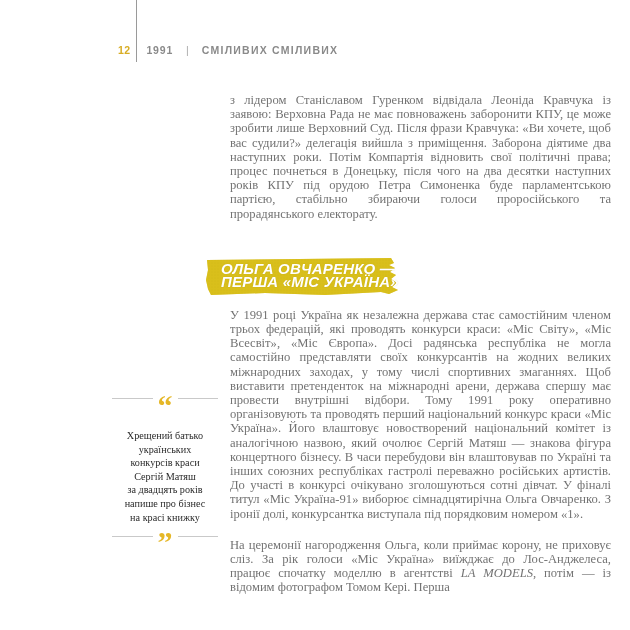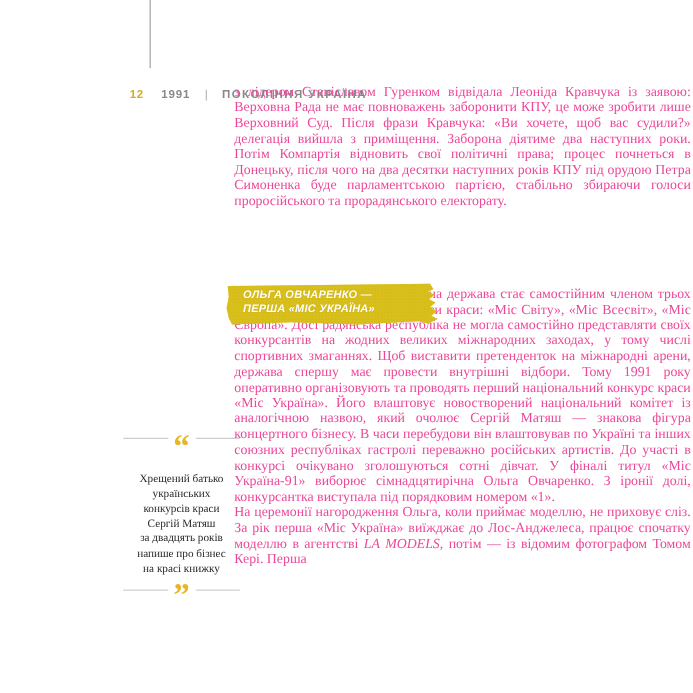--- a/index.html
+++ b/index.html
@@ -47,21 +47,20 @@
     white-space: nowrap;
   }
   .rh-folio {
     color: #d8ad25;
     letter-spacing: 0.4px;
   }
   .rh-year {
     color: #8a8a8a;
     letter-spacing: 0.8px;
     margin-left: 16px;
-    margin-top: 36px;
   }
   .rh-sep {
     color: #a8a8a8;
     margin-left: 13px;
     font-weight: normal;
   }
   .rh-title {
     color: #8a8a8a;
     letter-spacing: 1.25px;
     margin-left: 13px;
@@ -69,26 +68,26 @@
 
   
   .text-col {
     position: absolute;
     left: 213px;
     top: 76px;
     width: 415px;
   }
 
   .para {
-    margin: 0;
+    margin: 17px;
     font-size: 12.6px;
     line-height: 14.2px;
     text-align: justify;
     text-justify: inter-word;
-    color: #ec4899;
+    color: #737373;
     hyphens: none;
   }
   .para + .para { margin-top: 0; }
   .para.tight { margin-top: 0px; }
 
   .para i, .para em { }
 
   
   .banner-wrap {
     position: absolute;
@@ -106,21 +105,21 @@
     display: block;
   }
   .banner-text {
     position: absolute;
     left: 16px;
     top: 6px;
     width: 190px;
     font-family: "Liberation Sans", "DejaVu Sans", sans-serif;
     font-weight: bold;
     font-style: italic;
-    font-size: 10px;
+    font-size: 15px;
     line-height: 13.4px;
     color: #ffffff;
     letter-spacing: 0.2px;
     text-shadow: 0 0 1px rgba(120,95,0,0.25);
     white-space: pre-line;
   }
 
   
   .pullquote {
     position: absolute;
@@ -166,32 +165,32 @@
 <body>
 
 <div class="page">
 
   <div class="header-rule"></div>
 
   <div class="running-head">
     <span class="rh-folio">12</span>
     <span class="rh-year">1991</span>
     <span class="rh-sep">|</span>
-    <span class="rh-title">ПОКОЛІННЯ УКРАЇНА</span>
+    <span class="rh-title">СМІЛИВИХ СМІЛИВИХ</span>
   </div>
 
   <div class="text-col">
 
     <p class="para">з лідером Станіславом Гуренком відвідала Леоніда Кравчука із заявою: Верховна Рада не має повноважень заборонити КПУ, це може зробити лише Верховний Суд. Після фрази Кравчука: «Ви хочете, щоб вас судили?» делегація вийшла з приміщення. Заборона діятиме два наступних роки. Потім Компартія відновить свої політичні права; процес почнеться в Донецьку, після чого на два десятки наступних років КПУ під орудою Петра Симоненка буде парламентською партією, стабільно збираючи голоси проросійського та прорадянського електорату.</p>
 
     <div style="height:70px"></div>
 
     <p class="para tight">У 1991 році Україна як незалежна держава стає самостійним членом трьох федерацій, які проводять конкурси краси: «Міс Світу», «Міс Всесвіт», «Міс Європа». Досі радянська республіка не могла самостійно представляти своїх конкурсантів на жодних великих міжнародних заходах, у тому числі спортивних змаганнях. Щоб виставити претенденток на міжнародні арени, держава спершу має провести внутрішні відбори. Тому 1991 року оперативно організовують та проводять перший національний конкурс краси «Міс Україна». Його влаштовує новостворений національний комітет із аналогічною назвою, який очолює Сергій Матяш — знакова фігура концертного бізнесу. В часи перебудови він влаштовував по Україні та інших союзних республіках гастролі переважно російських артистів. До участі в конкурсі очікувано зголошуються сотні дівчат. У фіналі титул «Міс Україна-91» виборює сімнадцятирічна Ольга Овчаренко. З іронії долі, конкурсантка виступала під порядковим номером «1».</p>
 
-    <p class="para tight"><span>На церемонії нагородження Ольга, коли приймає моделлю, не приховує сліз. За рік перша «Міс Україна» виїжджає до Лос-Анджелеса, працює спочатку моделлю в агентстві </span><em>LA MODELS</em><span>, потім — із відомим фотографом Томом Кері. Перша</span></p>
+    <p class="para tight"><span>На церемонії нагородження Ольга, коли приймає корону, не приховує сліз. За рік голоси «Міс Україна» виїжджає до Лос-Анджелеса, працює спочатку моделлю в агентстві </span><em>LA MODELS</em><span>, потім — із відомим фотографом Томом Кері. Перша</span></p>
 
   </div>
 
   <div class="banner-wrap">
     <svg class="banner-svg" viewBox="0 0 215 44" preserveAspectRatio="none">
       <defs>
         <pattern id="halftone" width="3" height="3" patternUnits="userSpaceOnUse">
           <rect width="3" height="3" fill="#d9bf1b"></rect>
           <circle cx="1" cy="1" r="0.62" fill="#c9ae12"></circle>
         </pattern>

